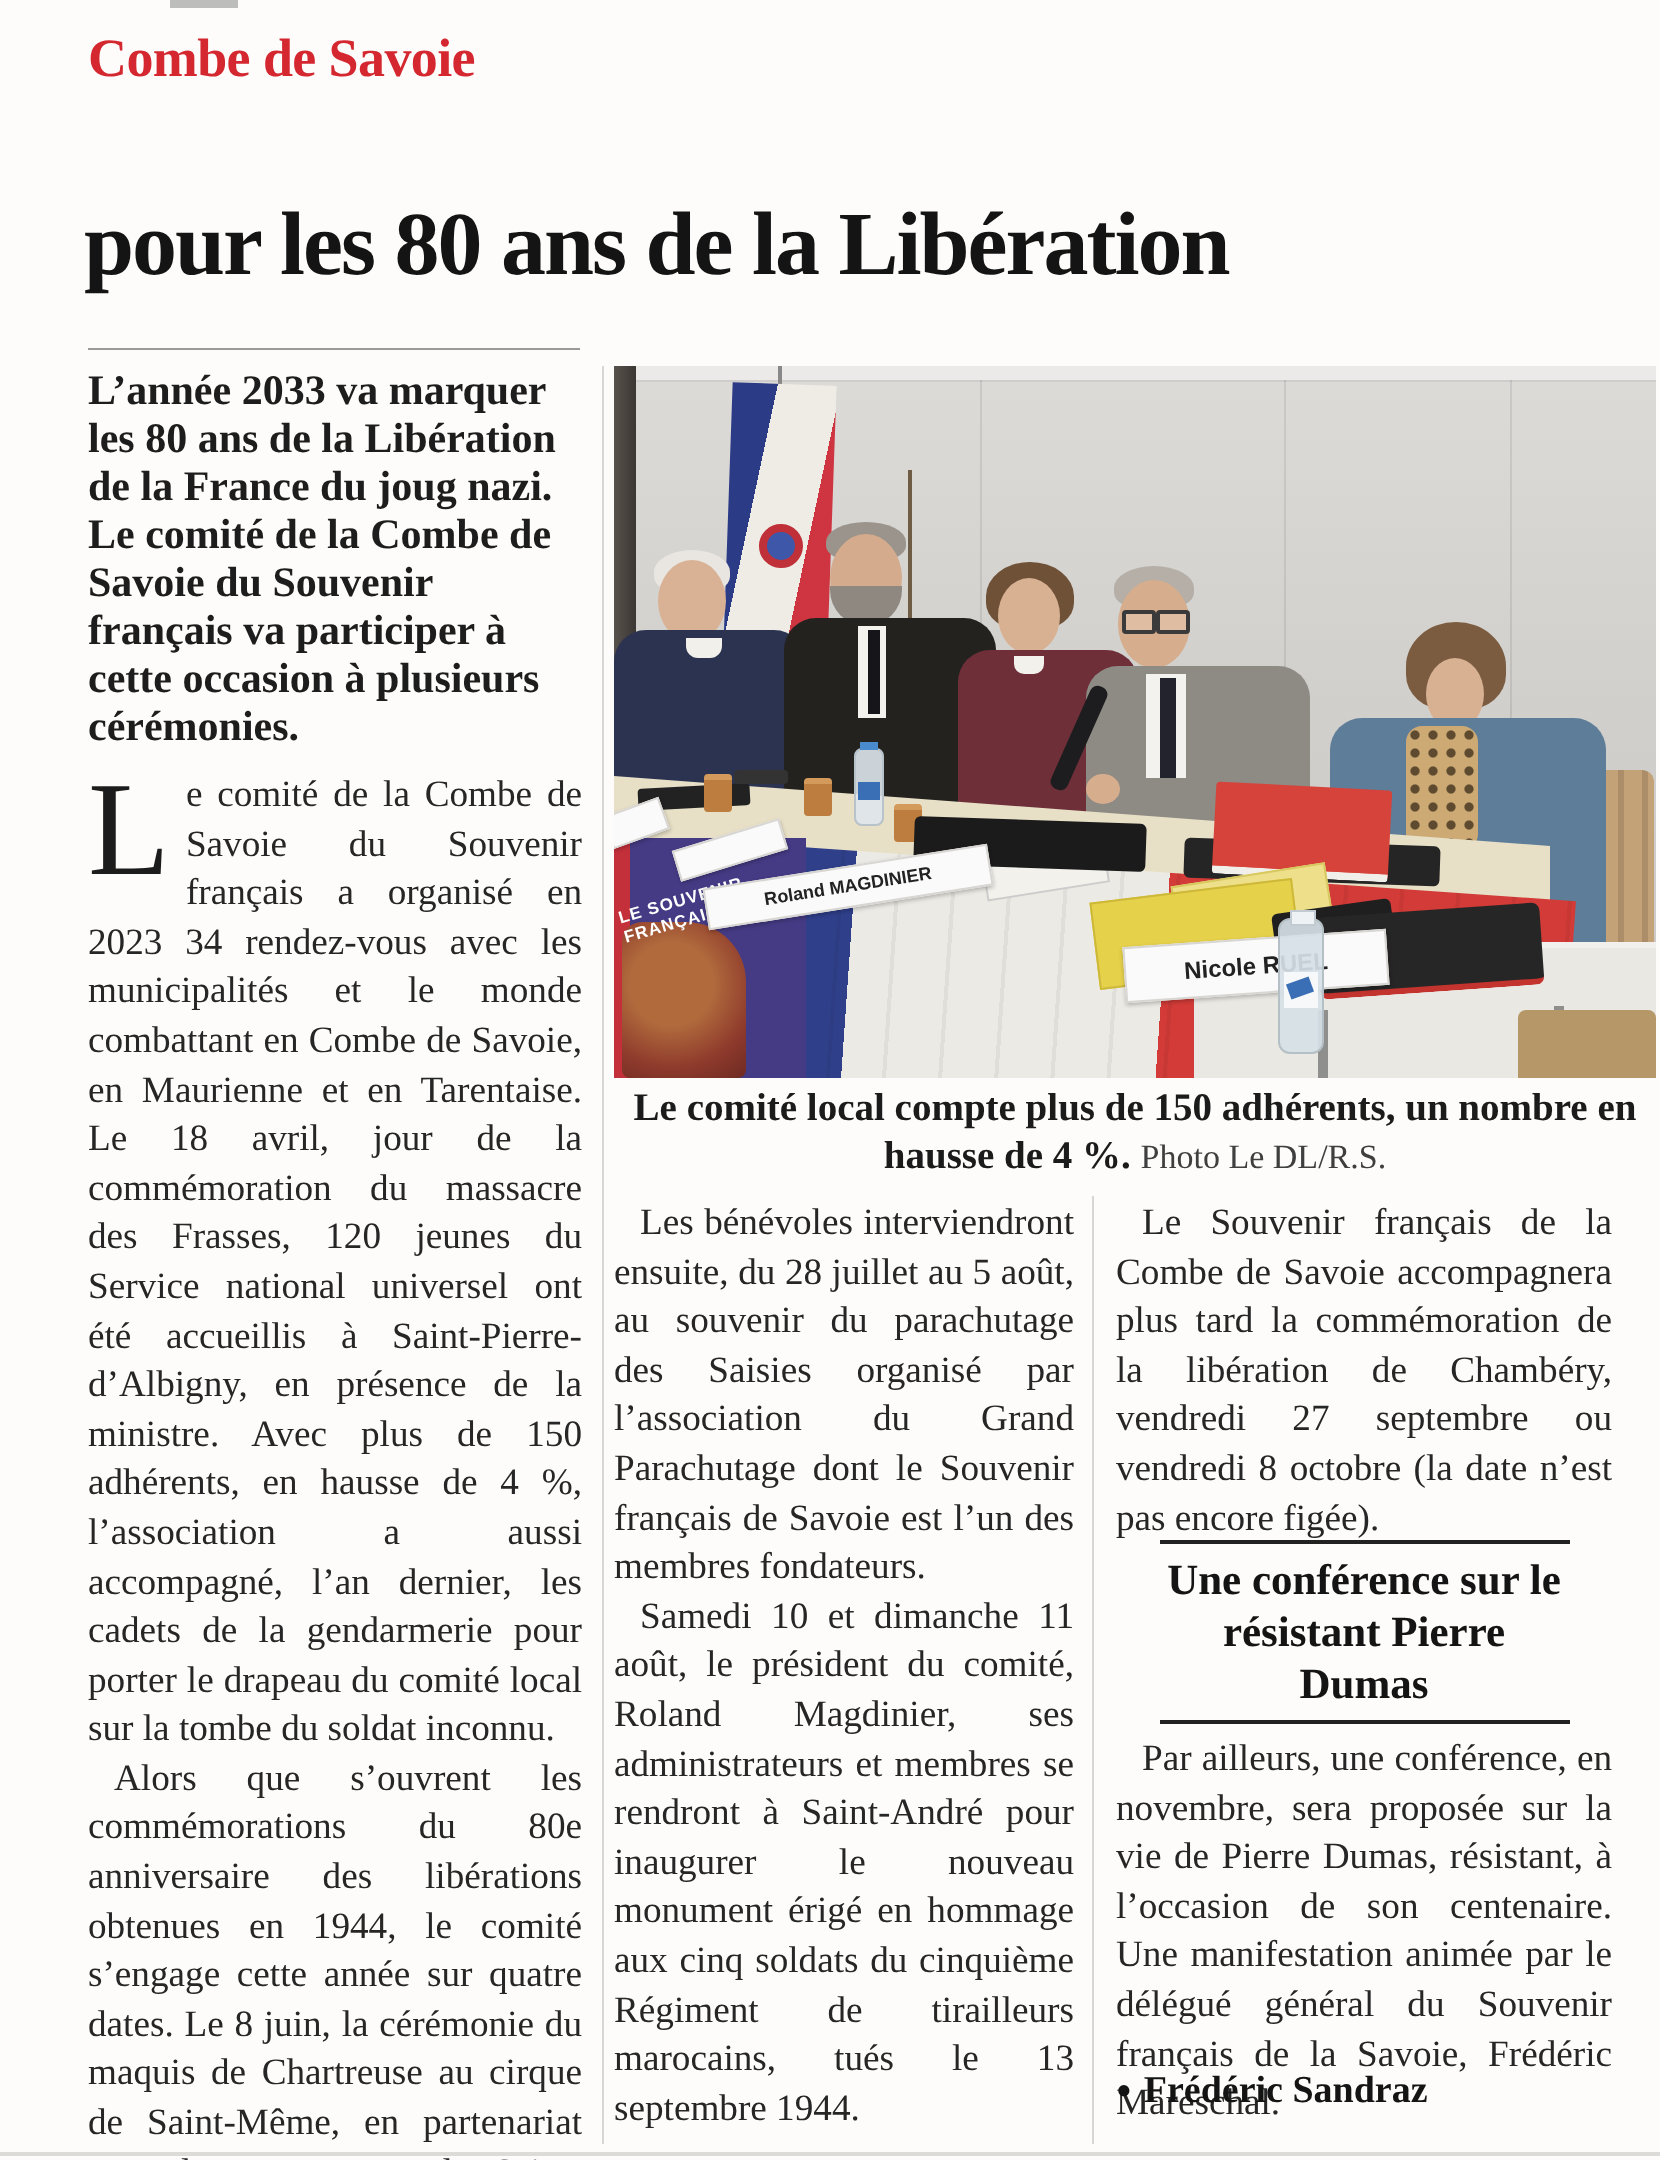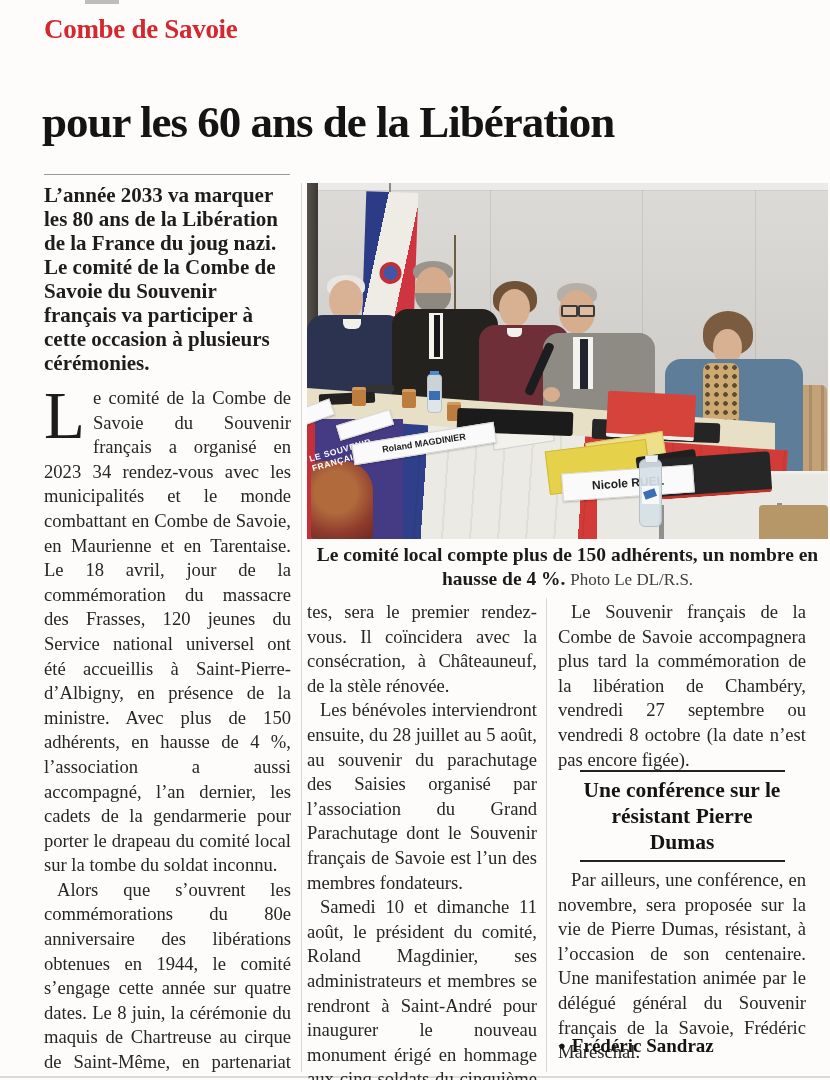--- a/index.html
+++ b/index.html
@@ -88,21 +88,21 @@
 </head>
 <body>
 
 <div id="page">
 
   <div class="abs top-smudge"></div>
 
   <div class="abs kicker">Combe de Savoie</div>
   <div class="abs headline">
     <br>
-    <span>pour les 60 ans de la Libération</span>
+    <span>pour les 80 ans de la Libération</span>
   </div>
 
   <div class="abs hrule" style="left:44px;top:174px;width:246px;"></div>
   <div class="abs vrule" style="left:301px;top:183px;height:889px;"></div>
   <div class="abs vrule" style="left:546px;top:598px;height:474px;"></div>
   <div class="abs bottom-rule"></div>
 
   <div class="abs intro">L’année 2033 va marquer les 80 ans de la Libération de la France du joug nazi. Le comité de la Combe de Savoie du Souvenir français va participer à cette occasion à plusieurs cérémonies.</div>
 
   <div class="abs col col1">
@@ -211,21 +211,20 @@
     <div class="plate" style="left:45px;top:250px;width:142px;height:19px;transform:rotate(-9deg);font-size:9px;line-height:19px;">Roland MAGDINIER</div>
     <div class="plate" style="left:255px;top:286px;width:130px;height:26px;transform:rotate(-4deg);font-size:12px;line-height:26px;">Nicole RUEL</div>
   </div>
 
   <div class="abs caption">
     <b>Le comité local compte plus de 150 adhérents, un nombre en hausse de 4 %.</b>
     <span class="credit">Photo Le DL/R.S.</span>
   </div>
 
   <div class="abs col col2">
-    <p class="noindent">tes, sera le premier rendez-vous. Il coïncidera avec la consécration, à Châteauneuf, de la stèle rénovée.</p>
     <p>Les bénévoles interviendront ensuite, du 28 juillet au 5 août, au souvenir du parachutage des Saisies organisé par l’association du Grand Parachutage dont le Souvenir français de Savoie est l’un des membres fondateurs.</p>
     <p>Samedi 10 et dimanche 11 août, le président du comité, Roland Magdinier, ses administrateurs et membres se rendront à Saint-André pour inaugurer le nouveau monument érigé en hommage aux cinq soldats du cinquième Régiment de tirailleurs marocains, tués le 13 septembre 1944.</p>
   </div>
 
   <div class="abs col col3">
     <p>Le Souvenir français de la Combe de Savoie accompagnera plus tard la commémoration de la libération de Chambéry, vendredi 27 septembre ou vendredi 8 octobre (la date n’est pas encore figée).</p>
   </div>
 
   <div class="abs subhead-block">
     <span class="subhead-rule"></span>

